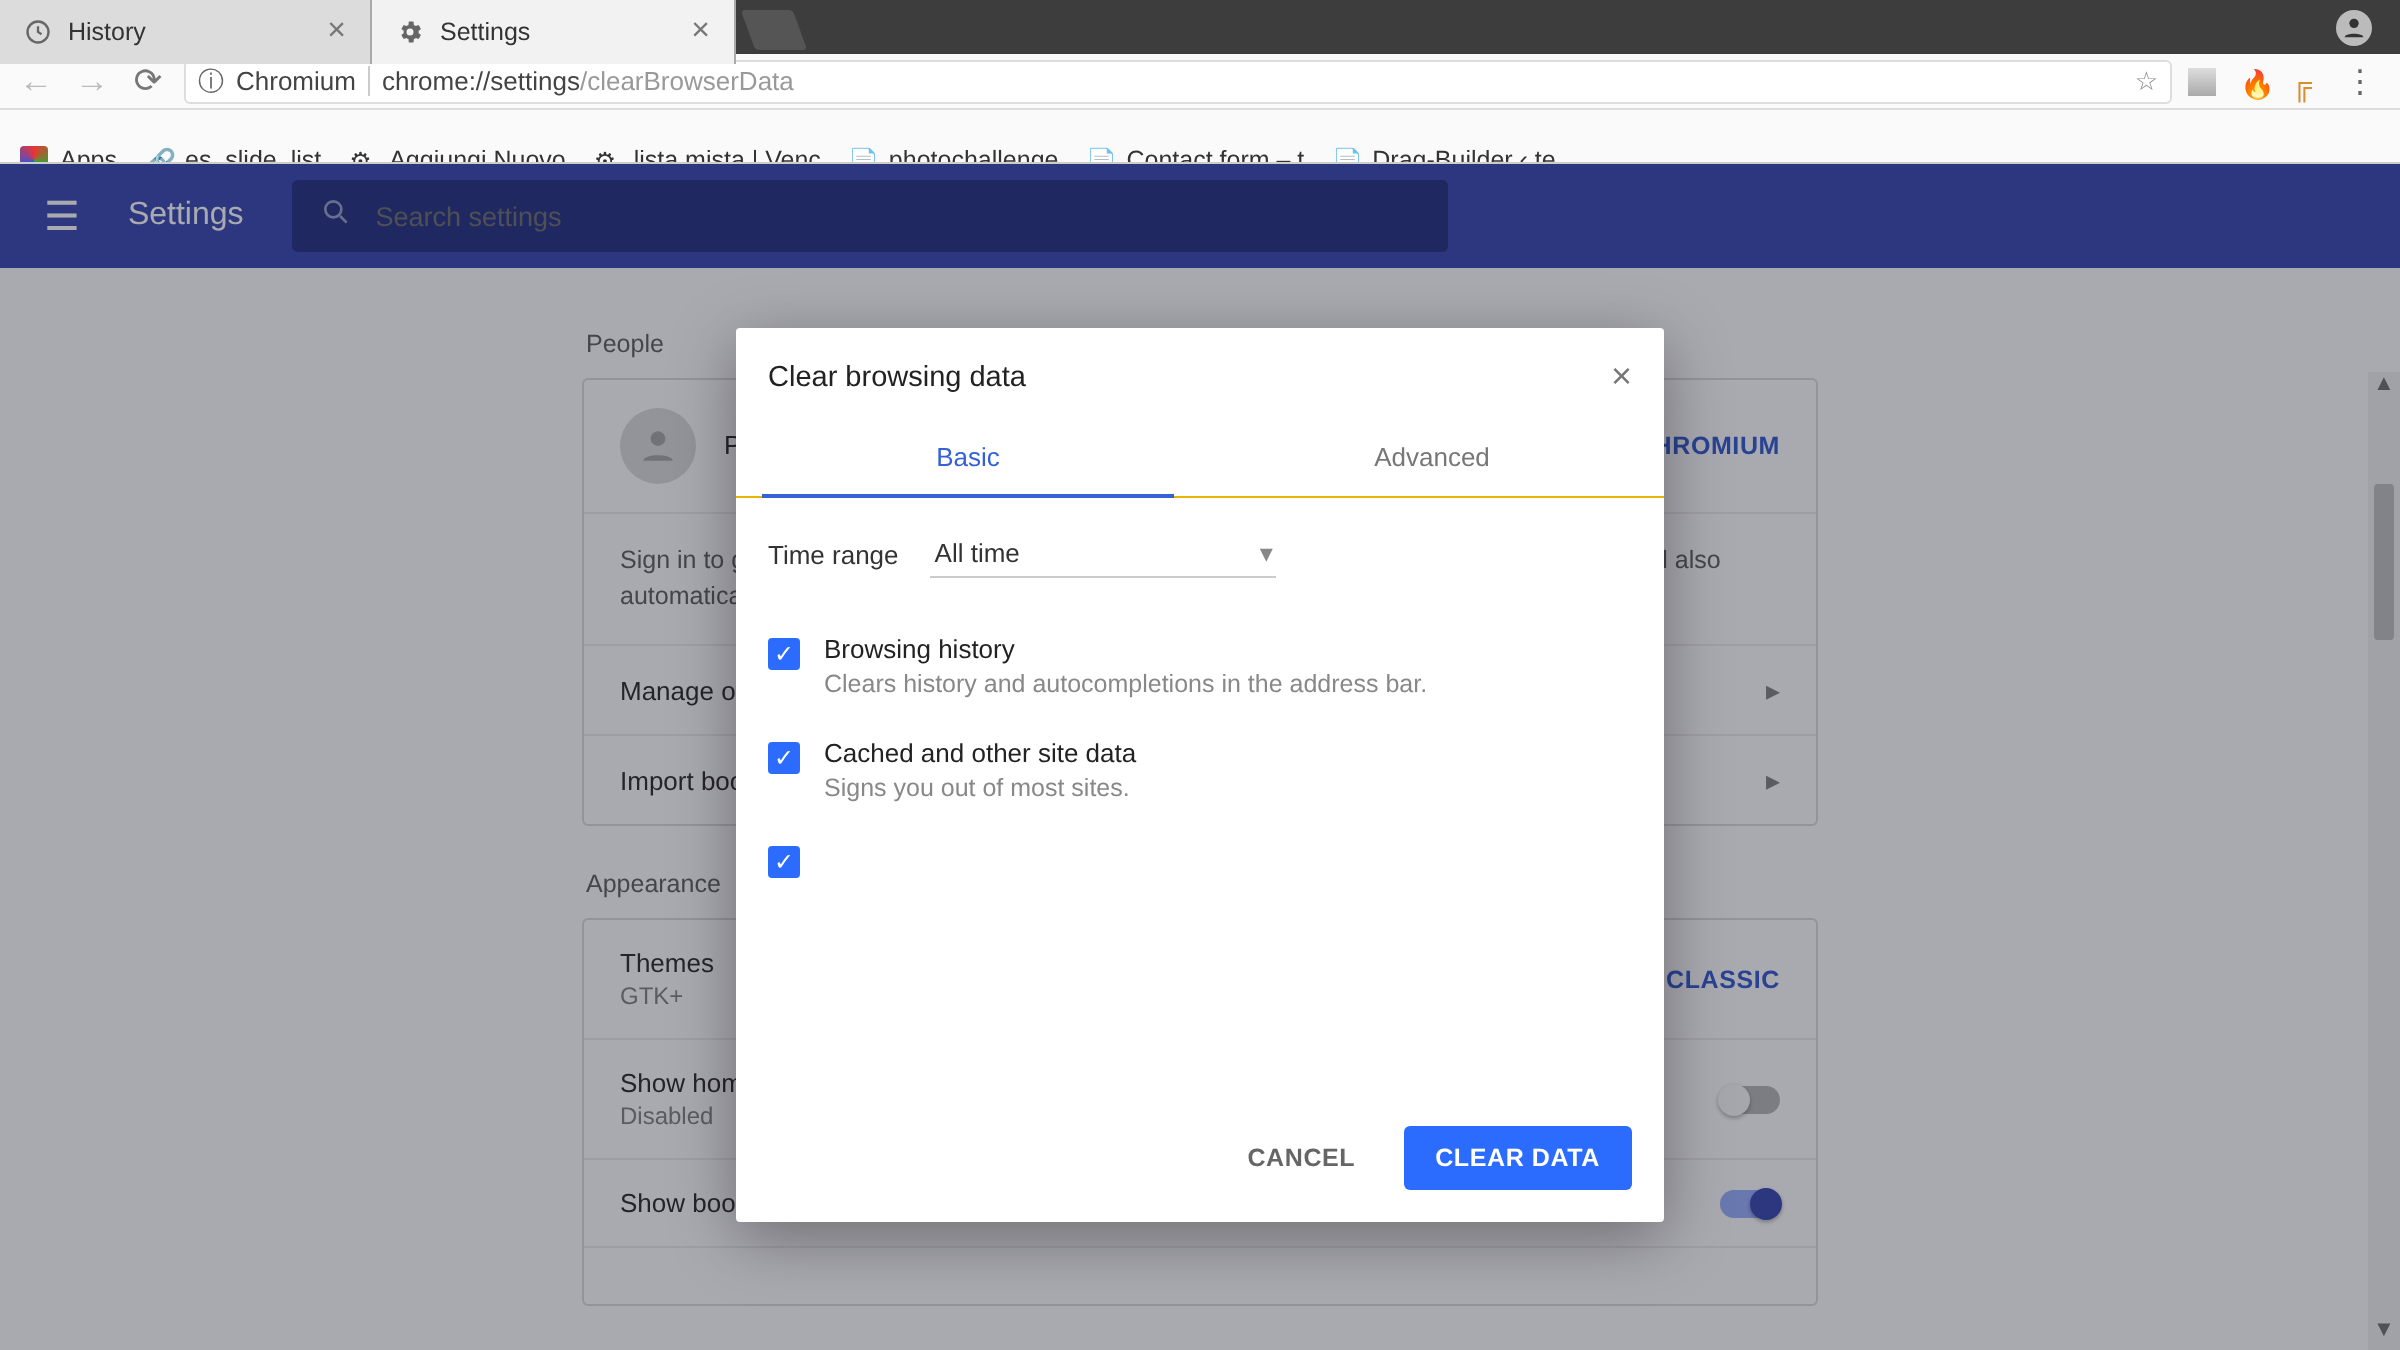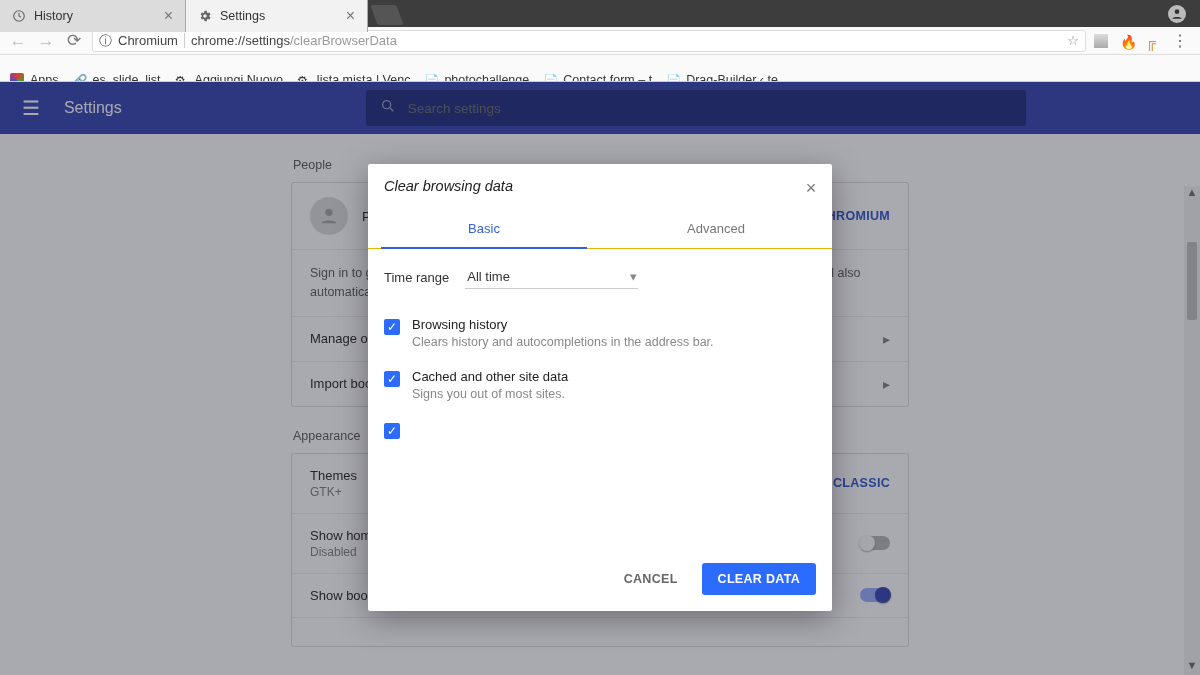--- a/index.html
+++ b/index.html
@@ -35,47 +35,47 @@
   .bm-icon { width: 14px; height: 14px; display:inline-block; }
 
   
   .content-wrap { position: absolute; top: 82px; left: 0; right: 0; bottom: 0; background: #fff; }
   .dim { position: absolute; inset: 0; background: rgba(10,10,30,0.35); }
 
   
   .app-bar { height: 52px; background: #3f51b5; display: flex; align-items: center; padding: 0 22px; gap: 24px; }
   .app-bar .hamburger { color: #fff; font-size: 20px; }
   .app-bar .app-title { color: #fff; font-size: 16px; }
-  .app-search { margin-left: 220px; background: #2c3a84; border-radius: 3px; width: 660px; height: 36px; display: flex; align-items: center; padding: 0 14px; gap: 12px; color: #aab; }
+  .app-search { background: #2c3a84; border-radius: 3px; width: 578px; height: 36px; display: flex; align-items: center; padding: 0 14px; gap: 12px; color: #aab; }
   .app-search .sicon { color: #9aa; }
   .app-search input { background: transparent; border: none; outline: none; color: #cdd; font-size: 13.5px; width: 100%; }
 
   
-  .settings-body { position: absolute; top: 52px; left: 0; right: 0; bottom: 0; display: flex; justify-content: center; overflow: hidden; }
+  .settings-body { position: absolute; top: 52px; left: 0; right: 0; bottom: 0; display: flex; justify-content: center; overflow: hidden; align-items: flex-end; }
   .settings-col { width: 618px; margin-left: 0; padding-top: 18px; }
   .section-label { font-size: 12.5px; color: #666; margin: 6px 0 10px 2px; }
   .card { background: #fff; border: 1px solid #ddd; border-radius: 3px; margin-bottom: 22px; }
   .row { padding: 14px 18px; border-top: 1px solid #eee; display: flex; align-items: center; font-size: 13px; color: #333; }
   .row:first-child { border-top: none; }
   .row .sub { color: #888; font-size: 12px; margin-top: 2px; }
   .row .rcol { margin-left: auto; display:flex; align-items:center; gap: 10px; }
   .chev { color: #888; font-size: 14px; }
   .link-text { color: #3b61d1; font-weight: 600; font-size: 12.5px; letter-spacing: .3px; }
   .avatar { width: 38px; height: 38px; border-radius: 50%; background: #ddd; display:flex;align-items:center;justify-content:center;color:#999;margin-right:14px;}
   .toggle { width: 30px; height: 14px; border-radius: 8px; background: #bbb; position: relative; }
   .toggle::after { content:""; position:absolute; width:16px;height:16px;border-radius:50%;background:#fafafa;top:-1px;left:-1px;box-shadow:0 1px 2px rgba(0,0,0,.3);}
   .toggle.on { background:#9fb4ff;}
   .toggle.on::after { left:auto; right:-1px; background:#3f51b5;}
   .scrolltrack { position:absolute; right:0; top:52px; bottom:0; width:16px; background:#f3f3f3;}
   .scrollthumb { position:absolute; right:3px; width:10px; top:56px; height:78px; background:#c4c4c4; border-radius:2px;}
   .scroll-arrow { position:absolute; right:0; width:16px; height:16px; color:#777; text-align:center; font-size:11px;}
 
   
   .dialog { position: absolute; top: 164px; left: 368px; width: 464px; background: #fff; border-radius: 2px; box-shadow: 0 8px 32px rgba(0,0,0,.35); }
-  .dlg-head { display: flex; align-items: flex-start; padding: 14px 16px 12px; font-style: italic; }
+  .dlg-head { display: flex; align-items: center; padding: 14px 16px 12px; }
   .dlg-title { font-size: 14.5px; color: #222; }
   .dlg-close { margin-left: auto; color: #777; font-size: 18px; }
   .dlg-tabs { display: flex; border-bottom: 1px solid #eab308; }
   .dlg-tab { flex: 1; text-align: center; padding: 10px 0 12px; font-size: 13px; color: #777; position: relative; }
   .dlg-tab.active { color: #3560d6; }
   .dlg-tab.active::after { content:""; position:absolute; left:13px; right:13px; bottom:-1px; height:2px; background:#3560d6;}
   .dlg-body { padding: 16px 16px 0 16px; }
   .time-row { display:flex; align-items:center; gap: 16px; font-size: 13px; color:#333; margin-bottom: 18px;}
   .time-select { display:flex; align-items:center; gap: 120px; border-bottom: 1px solid #ccc; padding: 4px 2px; color:#333;}
   .opt-row { display:flex; gap: 12px; padding: 10px 0; }

